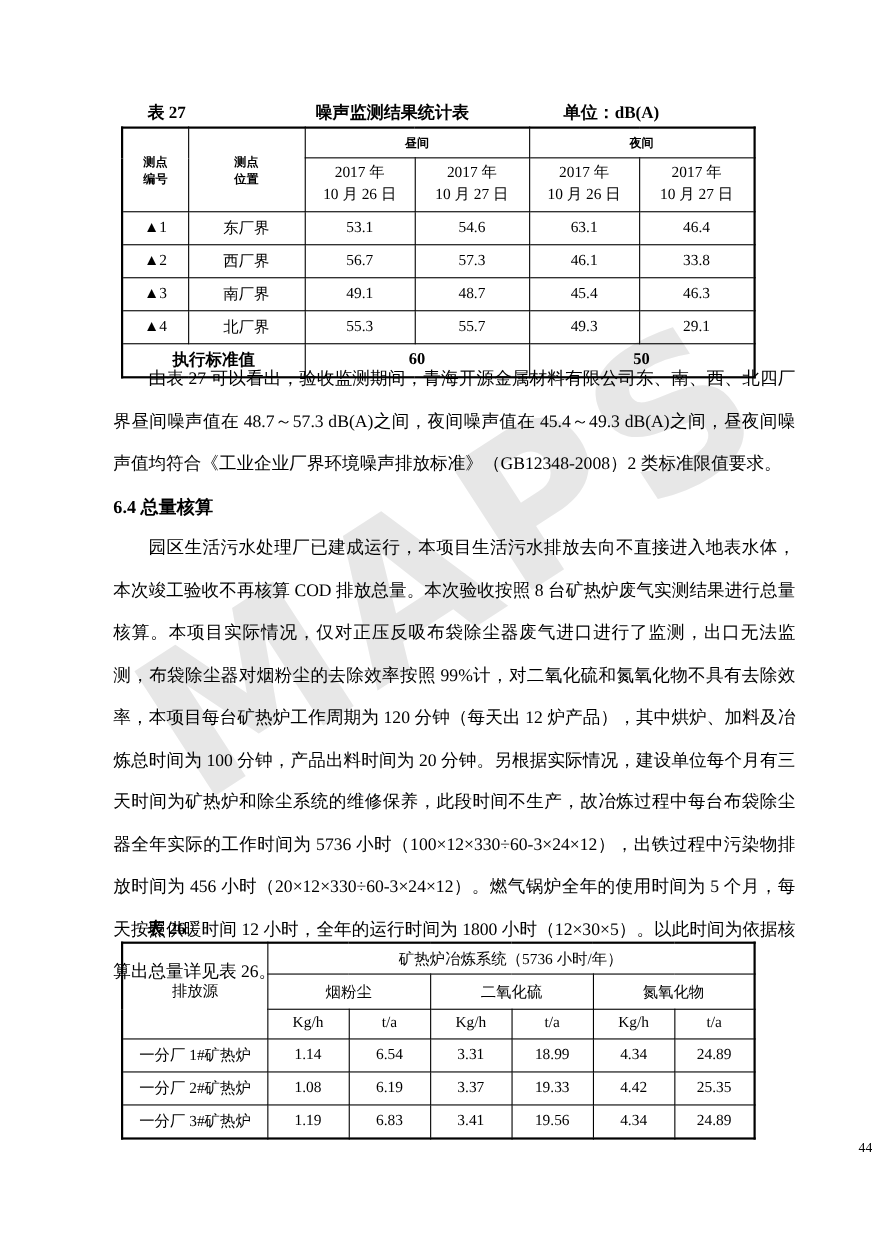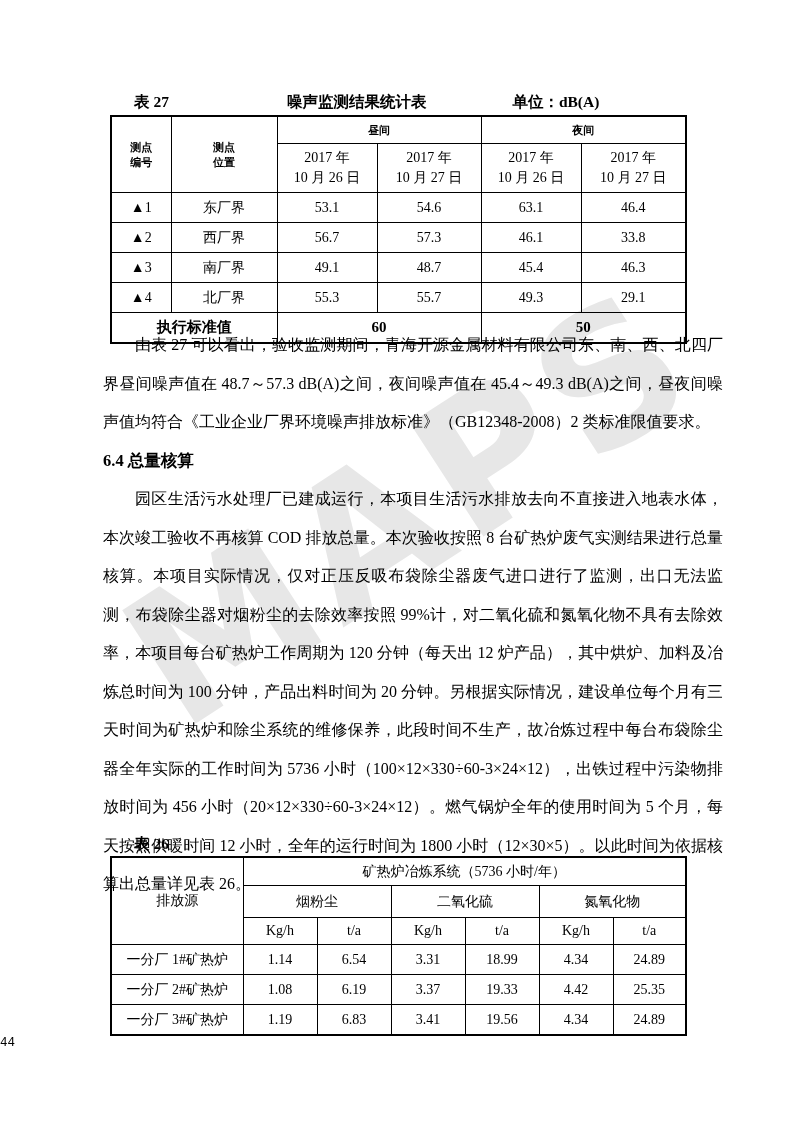--- a/index.html
+++ b/index.html
@@ -81,23 +81,22 @@
   .sec{
     margin:0;
     font-size:16.5px;
     font-weight:bold;
     line-height:38.5px;
     text-indent:0;
   }
   .pageno{
     position:absolute;
     left:0;top:1036px;width:793px;
-    text-align:left;
+    text-align:right;
     font-size:12.5px;
-    font-family:Liberation Mono, monospace;
   }
 </style>
 </head>
 <body>
 
 <div class="page">
 
   <div class="watermark">MAPS</div>
 
   <div class="layer">

